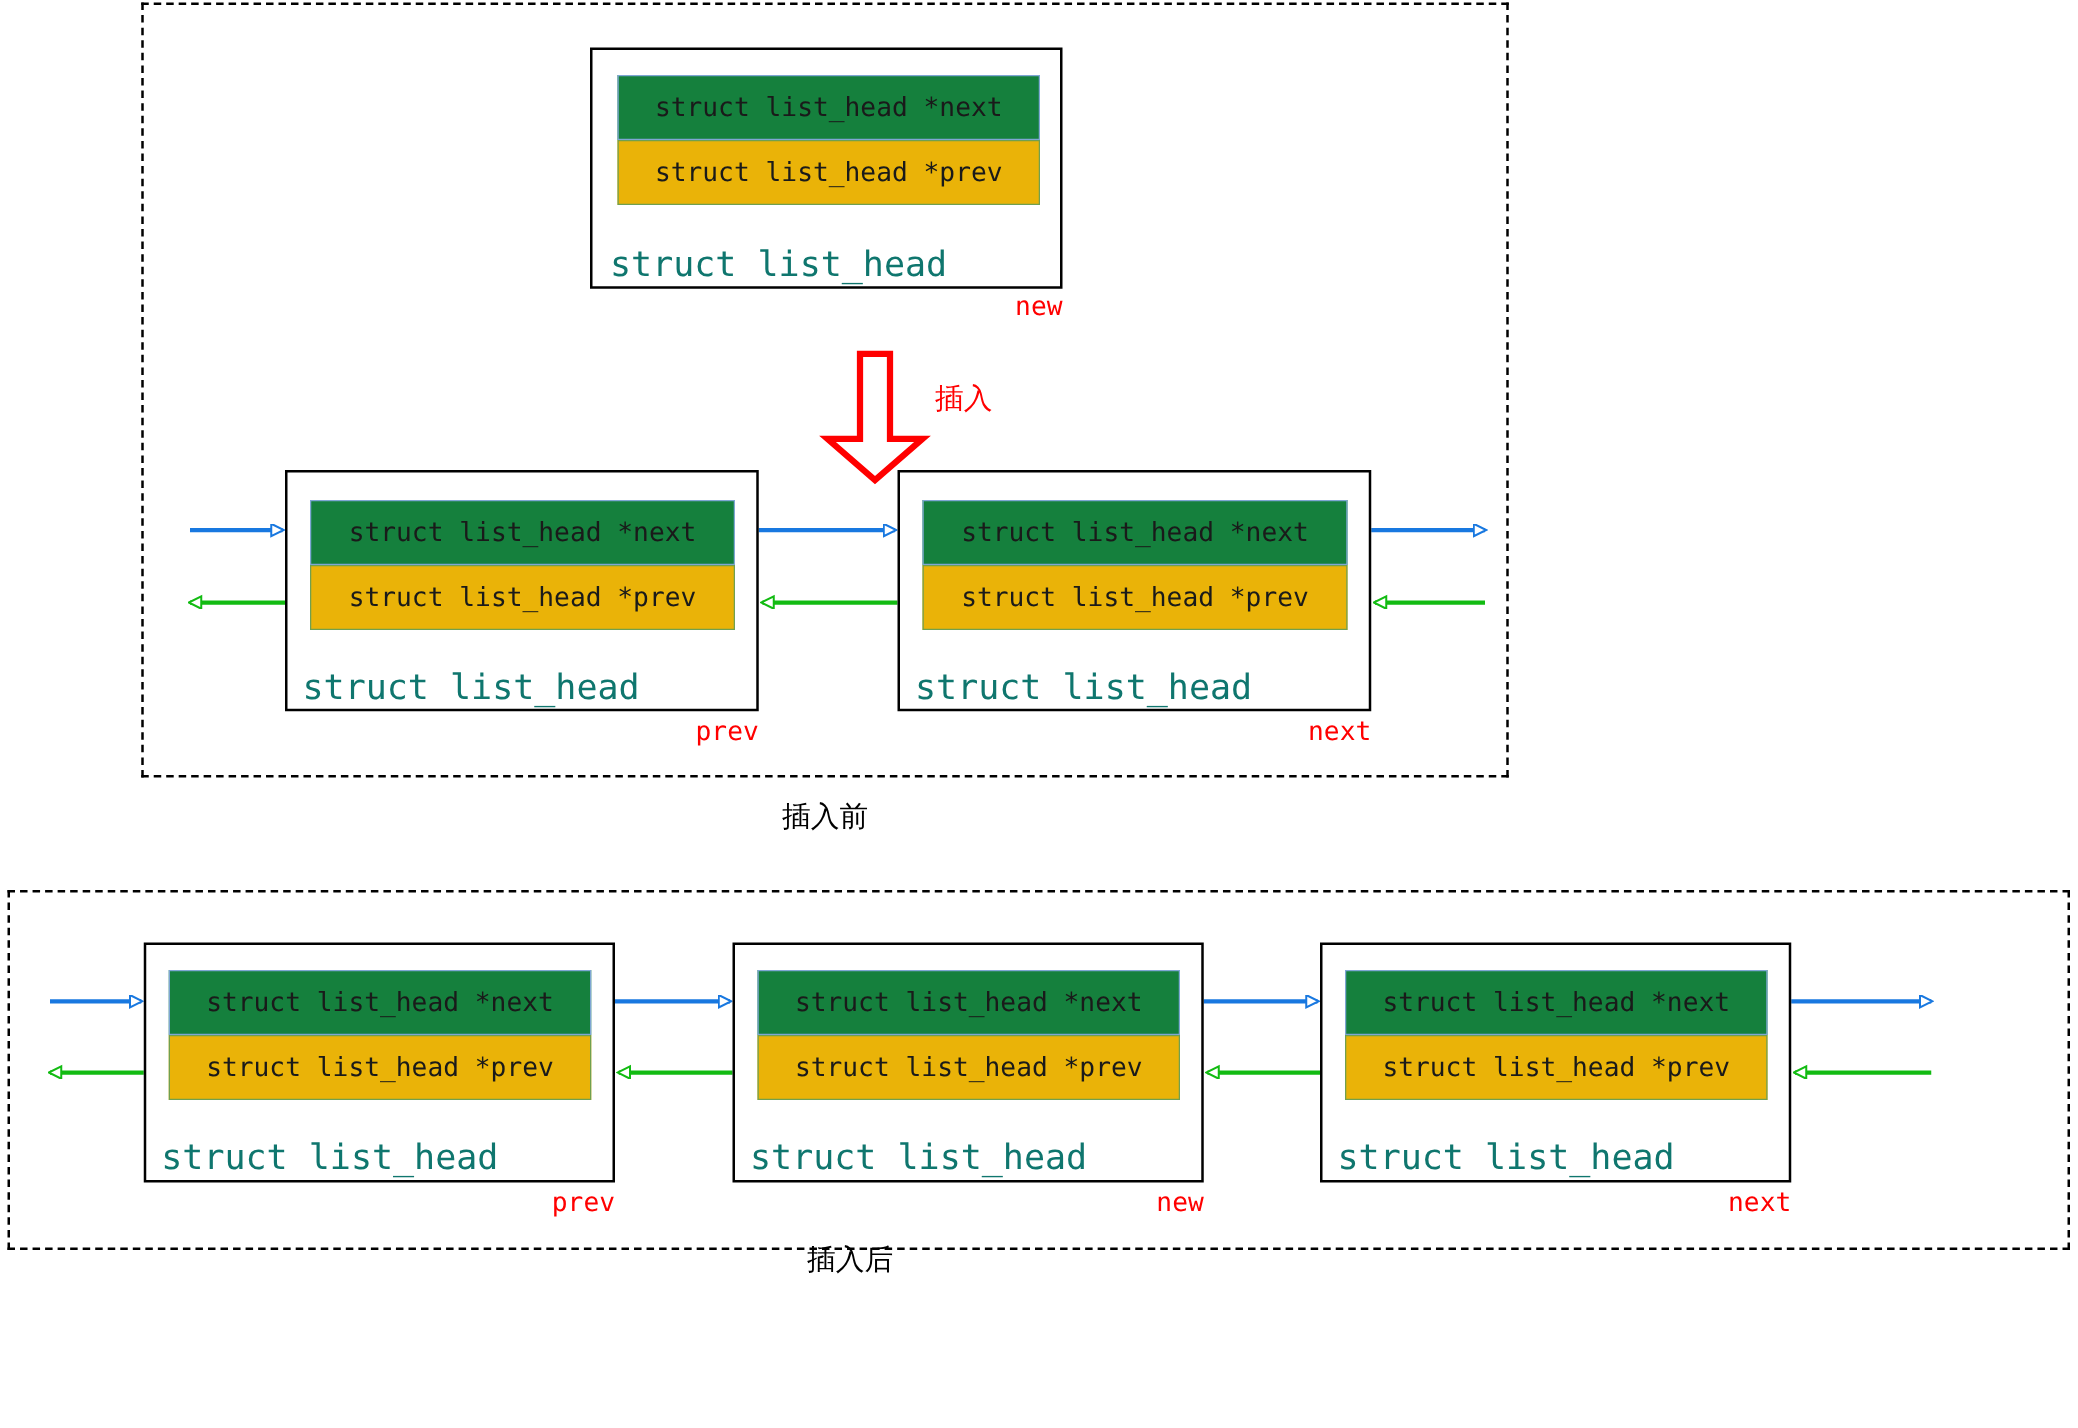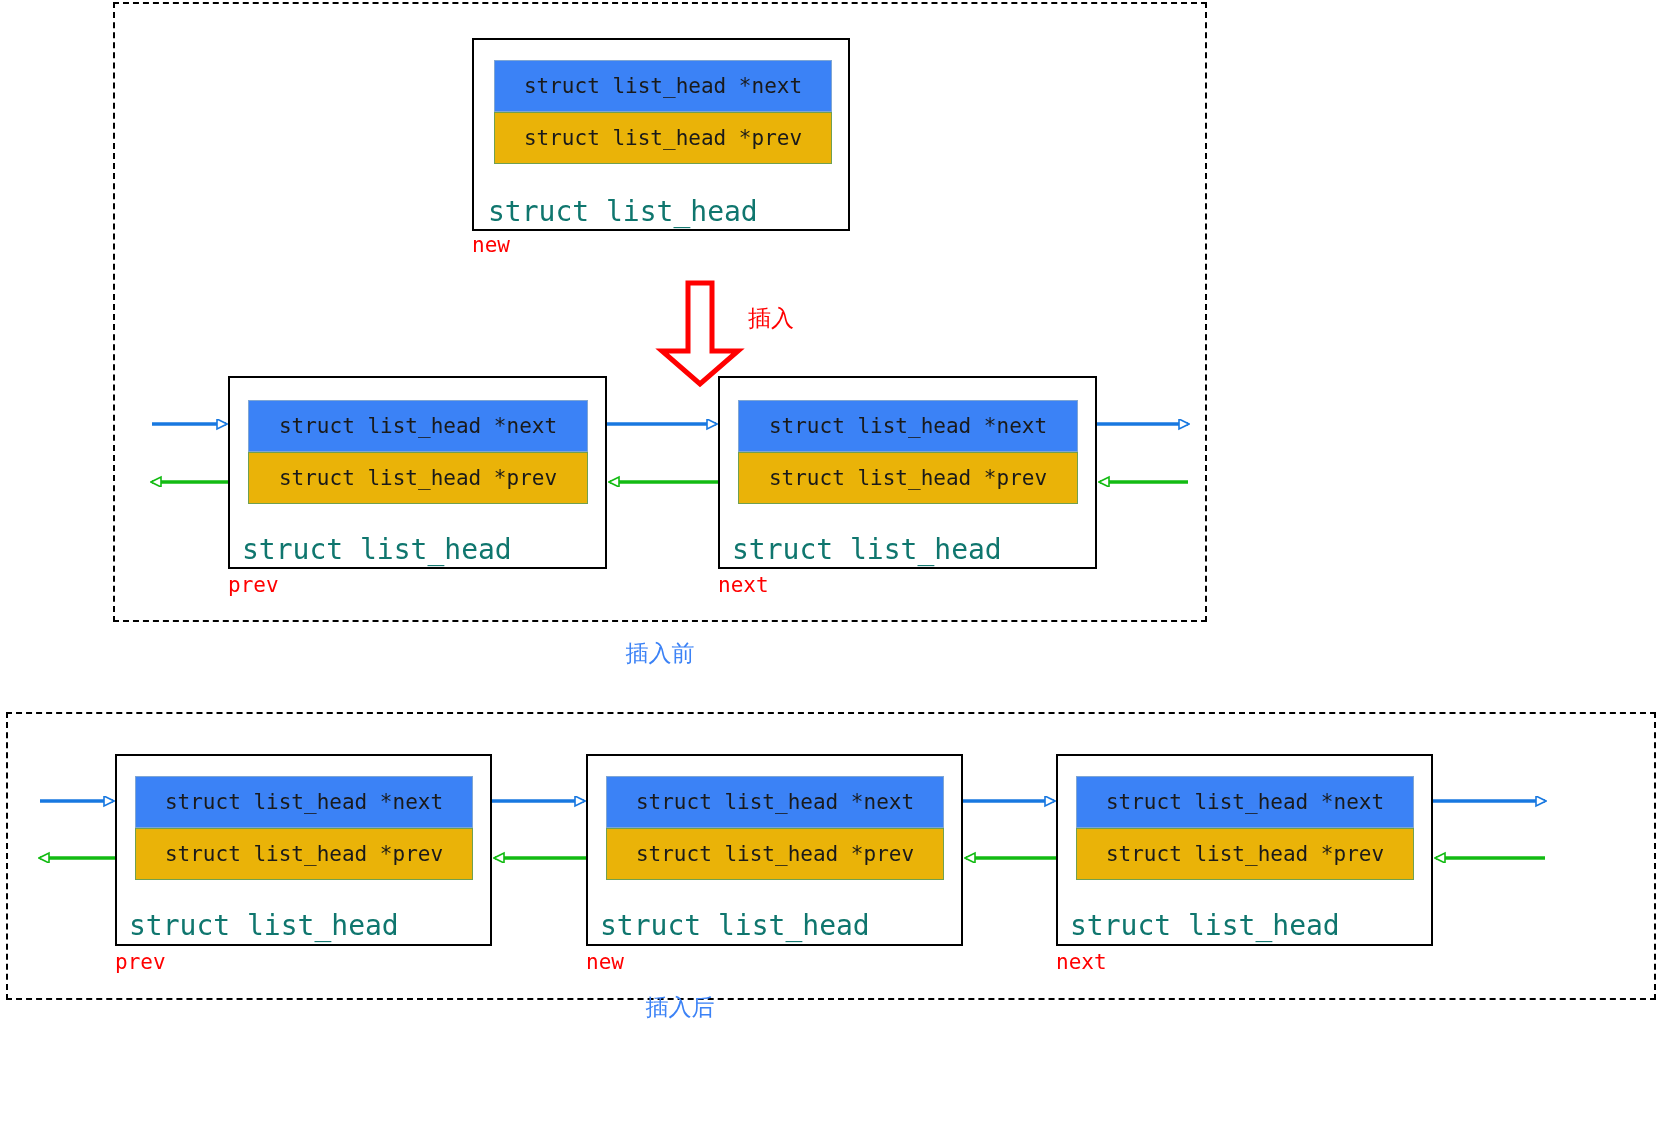--- a/index.html
+++ b/index.html
@@ -38,45 +38,45 @@
     box-sizing: border-box;
     display: flex;
     align-items: center;
     justify-content: center;
     font-size: 21px;
     color: #1a1a1a;
     letter-spacing: 0px;
     white-space: nowrap;
   }
   .field-next {
-    background: #3b82f6;
+    background: #15803d;
     border: 1px solid #7fa6d4;
   }
   .field-prev {
     background: #eab308;
     border: 1px solid #70a050;
   }
   .node-caption {
     position: absolute;
     font-size: 28px;
     color: #0f766e;
     white-space: nowrap;
   }
 
   
   .red-label {
     position: absolute;
     color: #ff0000;
     font-size: 21px;
-    text-align: left;
+    text-align: right;
     white-space: nowrap;
   }
   .cn-caption {
     position: absolute;
-    color: #3b82f6;
+    color: #000000;
     font-size: 23px;
     font-family: Liberation Mono, monospace;
     text-align: center;
     white-space: nowrap;
   }
   .arrow-cn-label {
     position: absolute;
     color: #ff0000;
     font-size: 23px;
     font-family: "DejaVu Sans", sans-serif;

